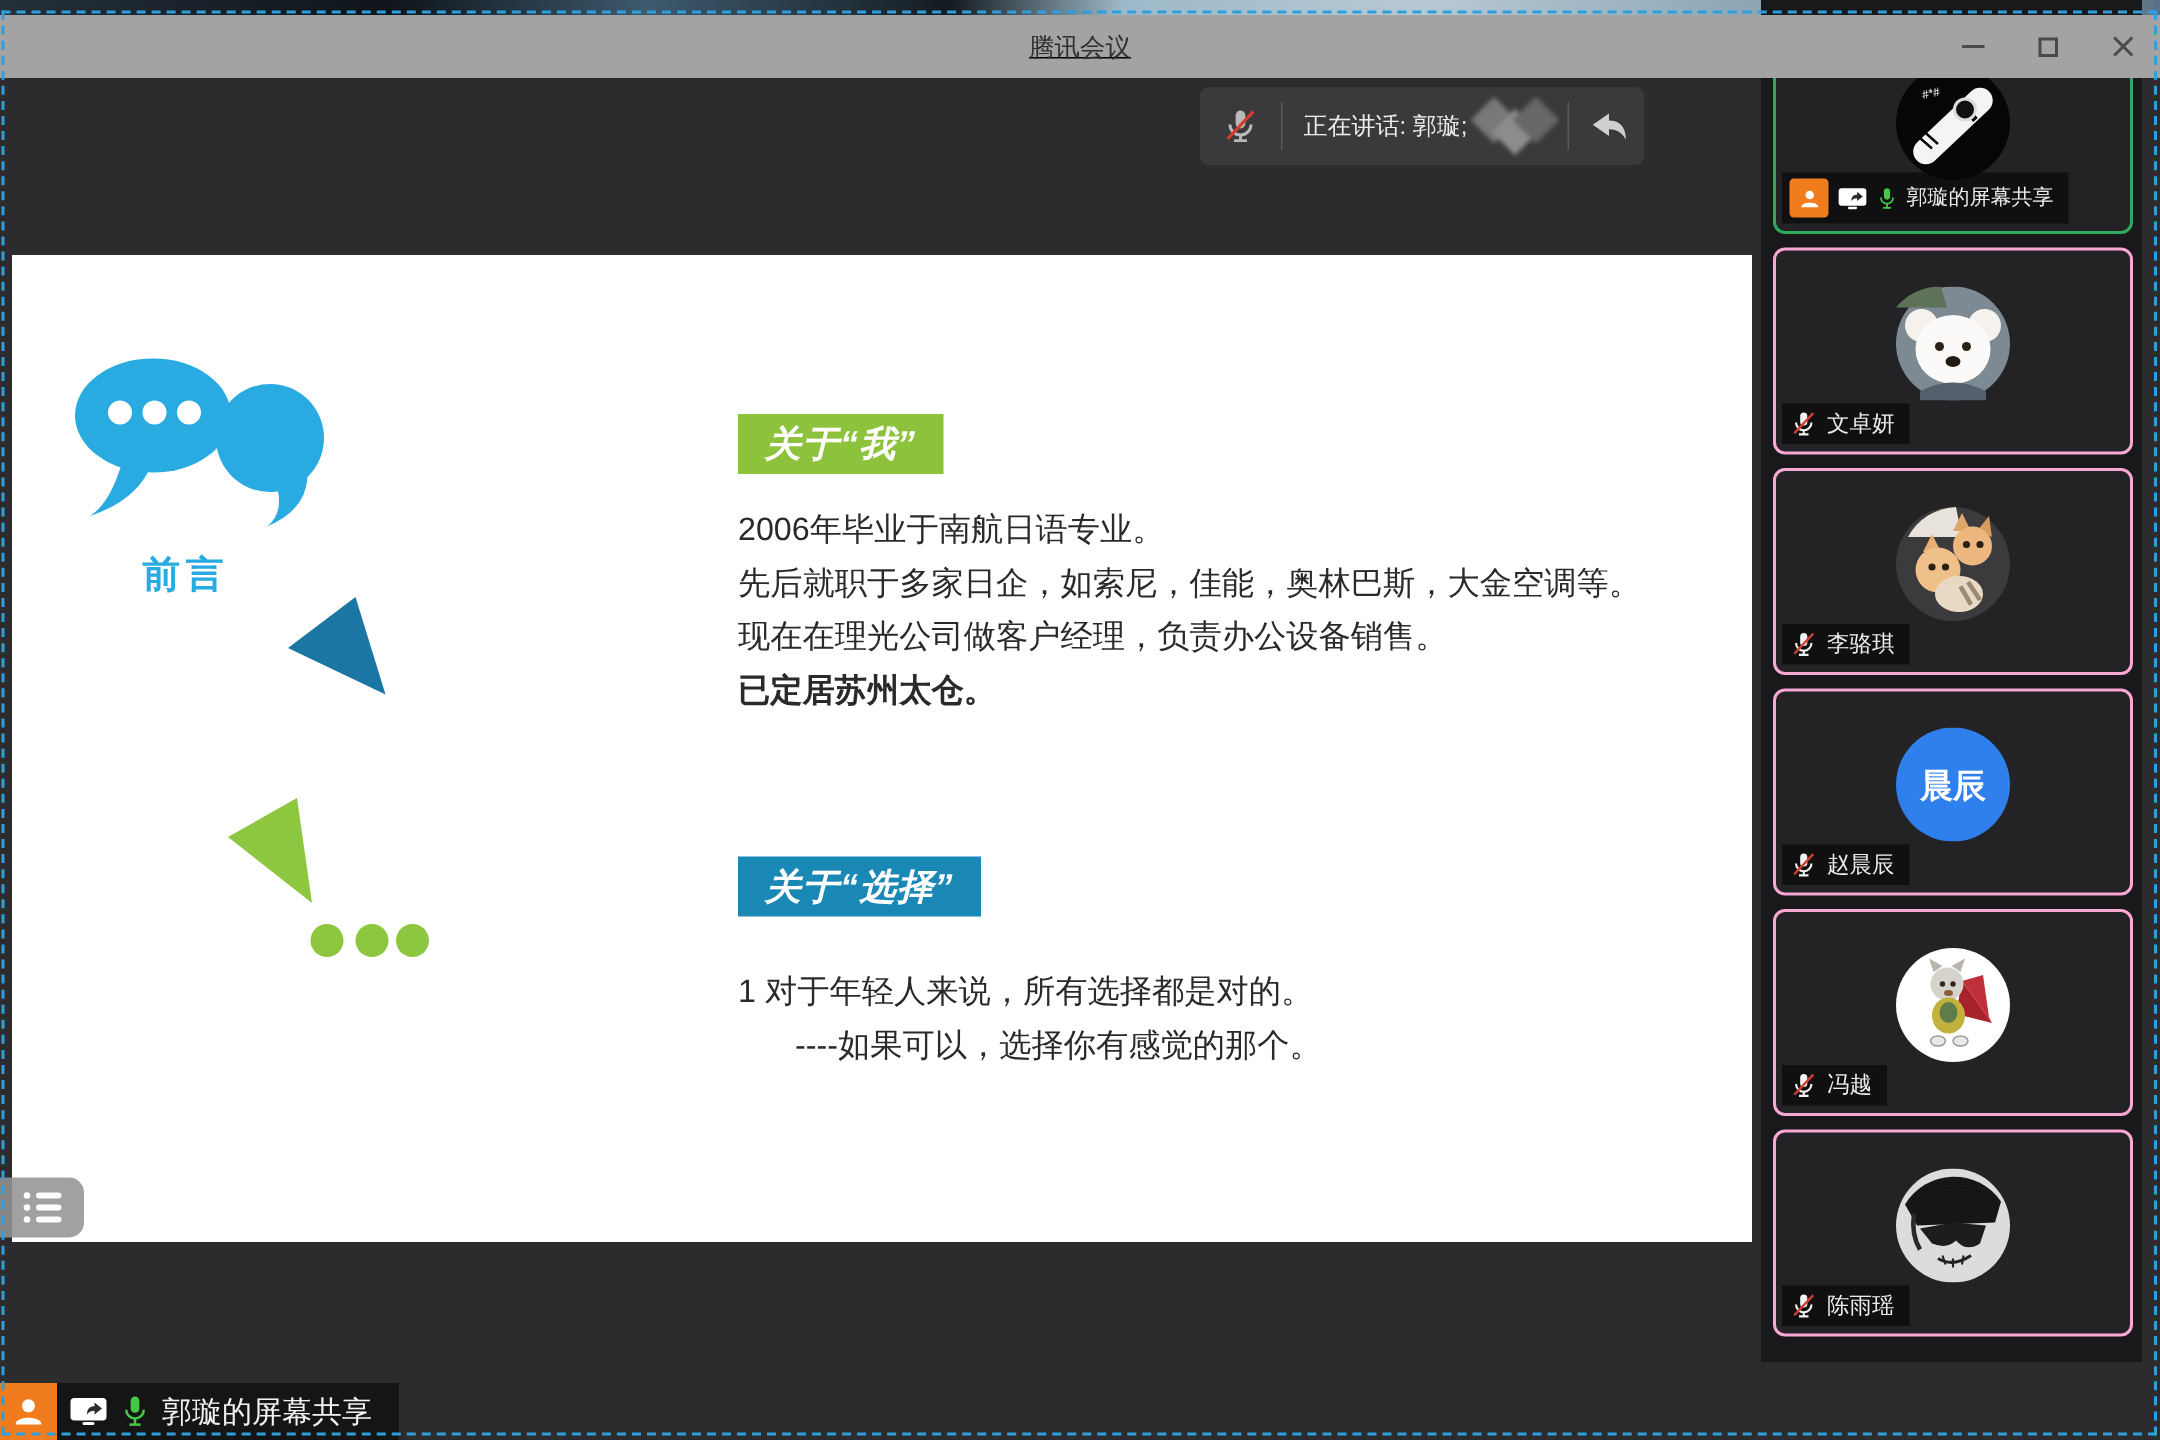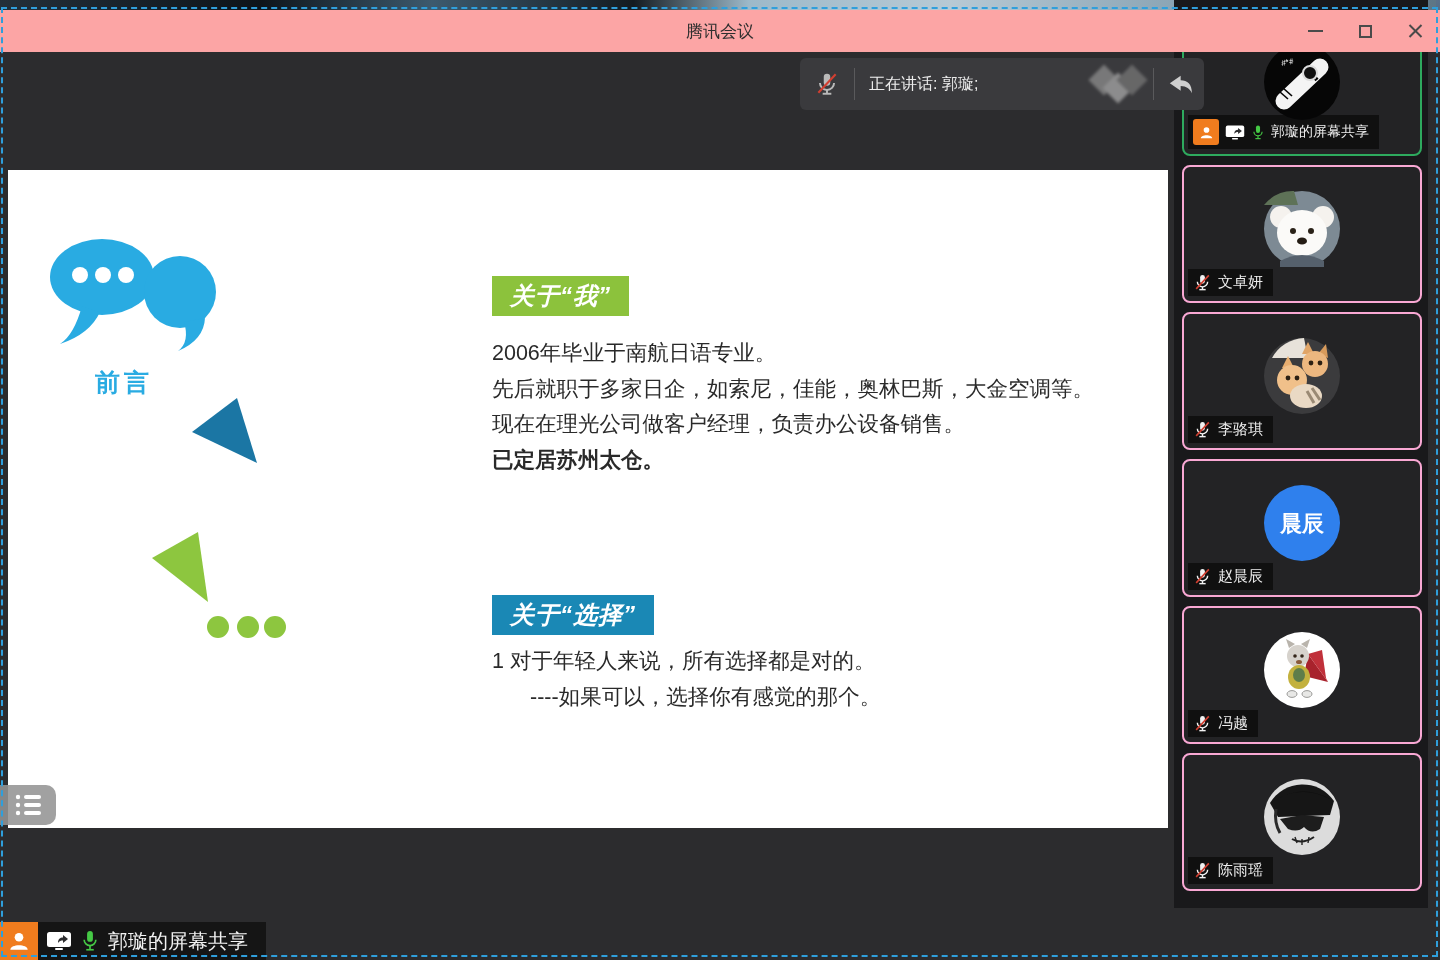--- a/index.html
+++ b/index.html
@@ -11,54 +11,54 @@
   .desktop-top { position:absolute; left:0; top:0; width:1440px; height:10px;
     background:linear-gradient(90deg,#24303a 0%,#0e141a 18%,#3d5a6e 30%,#141b21 44%,#9db9c9 52%,#b7c9d4 66%,#8aa4b4 82%,#5d7585 100%); }
   .desktop-right { position:absolute; right:0; top:0; width:4px; height:960px;
     background:linear-gradient(180deg,#5a718a,#31414d 18%,#6e4f43 33%,#2c3a44 47%,#74594b 63%,#3a4a55 78%,#21303b 100%); }
 
   
   .capture-border { position:absolute; left:1px; top:7px; width:1437px; height:950px;
     border:2px dashed var(--share-dash,#2f9fdc); pointer-events:none; z-index:60; }
 
   
-  .titlebar { position:absolute; left:0; top:10px; width:1440px; height:42px; background:#fca5a5;
-    display:flex; align-items:center; justify-content:center; z-index:5; }
+  .titlebar { position:absolute; left:0; top:10px; width:1440px; height:42px; background:#a3a3a3;
+    display:flex; align-items:center; justify-content:center; z-index:5;text-decoration:underline; }
   .title-text { font-size:17px; color:#2f2f2f; }
   .win-controls { position:absolute; right:14px; top:0; height:42px; display:flex; align-items:center; gap:28px; }
   .win-btn { width:22px; height:22px; display:flex; align-items:center; justify-content:center; cursor:pointer; }
   .glyph-min { width:15px; height:2px; background:#4a4a4a; }
   .glyph-max { width:13px; height:13px; border:2px solid #4a4a4a; }
   .glyph-close { position:relative; width:15px; height:15px; }
   .glyph-close::before,.glyph-close::after { content:""; position:absolute; left:-1px; top:6.5px; width:17px; height:2px; background:#4a4a4a; }
   .glyph-close::before { transform:rotate(45deg); } .glyph-close::after { transform:rotate(-45deg); }
 
   
   .app { position:absolute; left:0; top:52px; width:1440px; height:908px; background:#2c2c2e; }
 
   
-  .speaking-bar { position:absolute; left:800px; top:6px; width:404px; height:52px; background:#3a3a3d;
+  .speaking-bar { position:absolute; left:800px; top:6px; width:296px; height:52px; background:#3a3a3d;
     border-radius:6px; display:flex; align-items:center; z-index:6; }
   .sb-mic { width:54px; display:flex; align-items:center; justify-content:center; cursor:pointer; }
   .sb-divider { width:1px; height:32px; background:#5a5a5c; }
   .sb-text { color:#ececec; font-size:16px; margin-left:14px; white-space:nowrap; }
   .sb-logo { display:flex; margin-left:auto; margin-right:10px; filter:blur(1.5px); opacity:.75; }
   .sb-logo span { width:22px; height:22px; background:#8d8d8d; transform:rotate(45deg); display:block; }
   .sb-logo span:nth-child(2) { background:#a8a8a8; margin-left:-8px; margin-top:8px; }
   .sb-logo span:nth-child(3) { background:#767676; margin-left:-8px; }
   .sb-reply { width:50px; display:flex; align-items:center; justify-content:center; cursor:pointer; }
 
   
   .slide { position:absolute; left:8px; top:118px; width:1160px; height:658px; background:#fff; overflow:hidden; }
   .preface { position:absolute; left:87px; top:196px; font-size:25px; font-weight:bold; color:var(--accent-blue,#29abe2); letter-spacing:4px; }
   .decor { position:absolute; left:0; top:0; }
   .hdr { position:absolute; left:484px; height:40px; display:flex; align-items:center; padding:0 18px;
     color:#fff; font-size:24px; font-weight:bold; letter-spacing:1px;font-style:italic; }
   .hdr-green { top:106px; background:var(--header-green,#8cc23c); }
-  .hdr-blue { top:401px; background:var(--header-blue,#1a88b5);margin-top:24px; }
+  .hdr-blue { top:401px; background:var(--header-blue,#1a88b5); }
   .para { position:absolute; left:484px; font-size:21.5px; color:#2a2a2a; line-height:35.5px; white-space:nowrap; }
   .para-me { top:166px; }
   .para-choice { top:474px; }
   .para .bold { font-weight:bold; }
   .para .indent { padding-left:38px; }
 
   
   .list-pill { position:absolute; left:-18px; top:733px; width:74px; height:40px; background:rgba(148,148,148,.88);
     border-radius:10px; display:flex; align-items:center; justify-content:flex-end; padding-right:12px; cursor:pointer; z-index:30; }
 

